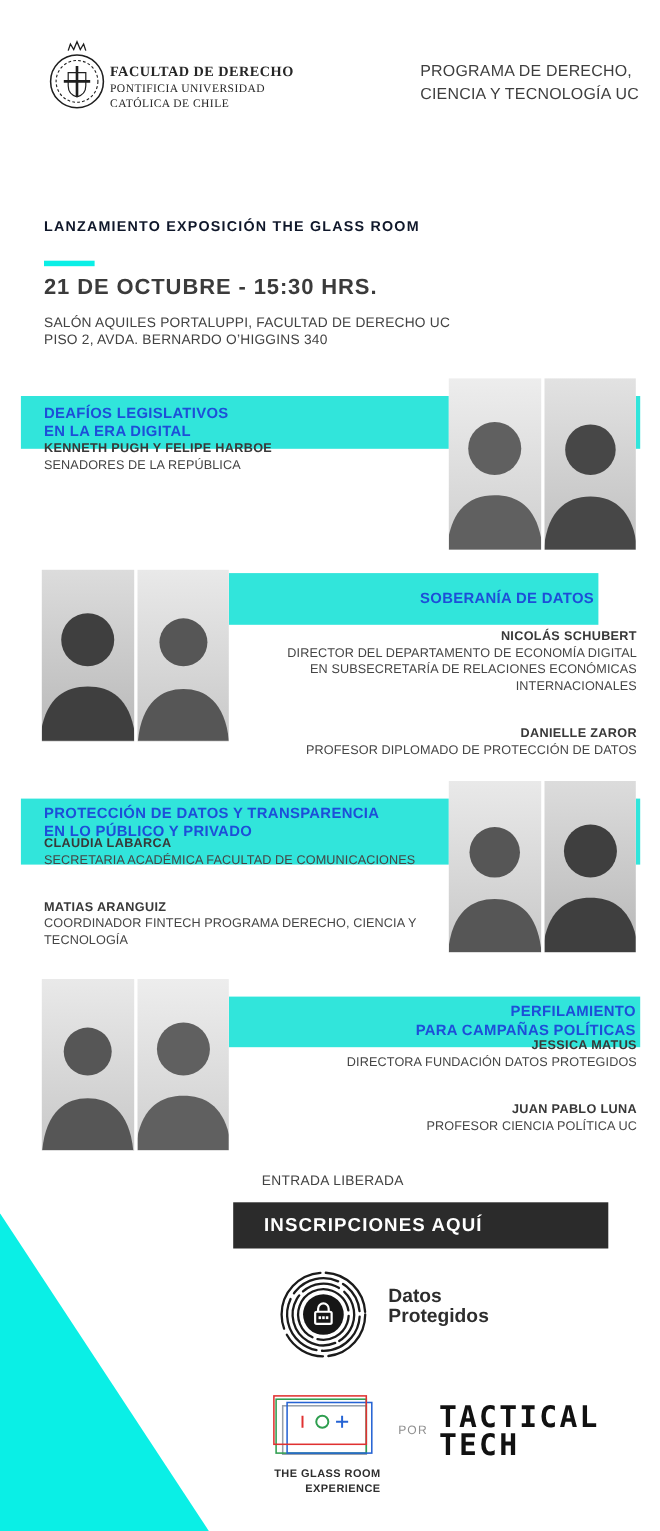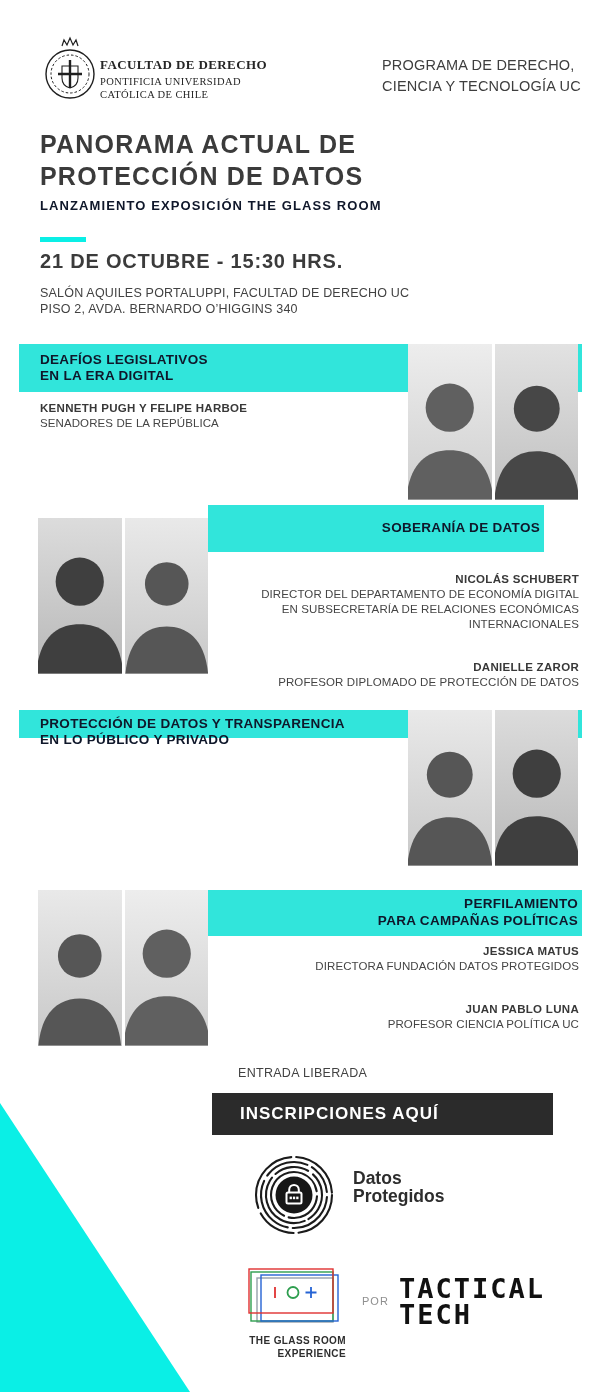--- a/index.html
+++ b/index.html
@@ -19,22 +19,22 @@
 
   
   .title{left:40px;top:128px;font-size:25px;line-height:32px;font-weight:bold;
          letter-spacing:1.2px;color:#3b3b3b;}
   .subtitle{left:40px;top:198px;font-size:13px;font-weight:bold;letter-spacing:1.1px;color:#0f172a;}
   .dash{left:40px;top:237px;width:46px;height:5px;background:#0aefe6;}
   .date{left:40px;top:250px;font-size:20px;font-weight:bold;letter-spacing:.8px;color:#3b3b3b;}
   .venue{left:40px;top:285px;font-size:12.5px;line-height:16px;color:#424242;letter-spacing:.2px;}
 
   
-  .band{background:#31e5db;color:#0f172a;font-weight:bold;font-size:13.5px;
-        line-height:16.5px;letter-spacing:.3px;box-sizing:border-box;}
+  .band{background:#31e5db;color:#1d4ed8;font-weight:bold;font-size:13.5px;
+        line-height:16.5px;letter-spacing:.3px;box-sizing:border-box;margin-top:16px;}
   .band-l{padding:7.5px 0 0 21px;text-align:left;}
   .band-r{padding:7.5px 4px 0 0;text-align:right;}
   .band-r1{display:flex;align-items:center;justify-content:flex-end;padding:0 4px 0 0;}
 
   
   .speakers{font-size:11.5px;line-height:15px;color:#454545;letter-spacing:.1px;}
   .speakers .nm{font-weight:bold;color:#383838;letter-spacing:.3px;}
   .spk+.spk{margin-top:28px;}
   .t-right{text-align:right;}
 
@@ -80,24 +80,20 @@
   <div class="abs uni-block">
     <div class="uni-faculty">FACULTAD DE DERECHO</div>
     <div class="uni-sub">PONTIFICIA UNIVERSIDAD</div>
     <div class="uni-sub">CATÓLICA DE CHILE</div>
   </div>
   <div class="abs program-block">
     <div>PROGRAMA DE DERECHO,</div>
     <div>CIENCIA Y TECNOLOGÍA UC</div>
   </div>
 
-  <div class="abs title">
-    <div>PANORAMA ACTUAL DE</div>
-    <div>PROTECCIÓN DE DATOS</div>
-  </div>
   <div class="abs subtitle">LANZAMIENTO EXPOSICIÓN THE GLASS ROOM</div>
   <div class="abs dash"></div>
   <div class="abs date">21 DE OCTUBRE - 15:30 HRS.</div>
   <div class="abs venue">
     <div>SALÓN AQUILES PORTALUPPI,  FACULTAD DE DERECHO UC</div>
     <div>PISO 2,  AVDA. BERNARDO O’HIGGINS 340</div>
   </div>
 
   <div class="abs band band-l" style="left:19px;top:344px;width:563px;height:48px;">
     <div>DEAFÍOS LEGISLATIVOS</div>
@@ -147,36 +143,47 @@
       <div>DIRECTOR DEL DEPARTAMENTO DE ECONOMÍA DIGITAL</div>
       <div>EN SUBSECRETARÍA DE RELACIONES ECONÓMICAS</div>
       <div>INTERNACIONALES</div>
     </div>
     <div class="spk">
       <div class="nm">DANIELLE ZAROR</div>
       <div>PROFESOR DIPLOMADO DE PROTECCIÓN DE DATOS</div>
     </div>
   </div>
 
-  <div class="abs band band-l" style="left:19px;top:710px;width:563px;height:28px;padding-top:5.5px;">
+  <div class="abs band band-l" style="left:19px;top:710px;width:563px;height:60px;padding-top:5.5px;">
     <div>PROTECCIÓN DE DATOS Y TRANSPARENCIA</div>
     <div>EN LO PÚBLICO Y PRIVADO</div>
   </div>
   <div class="abs photo" style="left:408px;top:710px;width:170px;height:156px;">
     <div class="hs hs-c">
       <svg viewBox="0 0 100 125" preserveAspectRatio="xMidYMax slice">
           <circle cx="50" cy="46" r="20" fill="currentColor"></circle>
           <path d="M13 125 C16 93 32 83 50 83 C68 83 84 93 87 125 Z" fill="currentColor"></path>
         </svg>
     </div>
     <div class="hs hs-d">
       <svg viewBox="0 0 100 125" preserveAspectRatio="xMidYMax slice">
           <circle cx="50" cy="45" r="21" fill="currentColor"></circle>
           <path d="M12 125 C15 92 31 82 50 82 C69 82 85 92 88 125 Z" fill="currentColor"></path>
         </svg>
+    </div>
+  </div>
+  <div class="abs speakers" style="left:40px;top:760px;">
+    <div class="spk">
+      <div class="nm">CLAUDIA LABARCA</div>
+      <div>SECRETARIA ACADÉMICA FACULTAD DE COMUNICACIONES</div>
+    </div>
+    <div class="spk">
+      <div class="nm">MATIAS ARANGUIZ</div>
+      <div>COORDINADOR FINTECH PROGRAMA DERECHO, CIENCIA Y</div>
+      <div>TECNOLOGÍA</div>
     </div>
   </div>
 
   <div class="abs photo" style="left:38px;top:890px;width:170px;height:156px;">
     <div class="hs hs-c">
       <svg viewBox="0 0 100 125" preserveAspectRatio="xMidYMax slice">
           <circle cx="50" cy="47" r="19" fill="currentColor"></circle>
           <path d="M14 125 C17 94 33 84 50 84 C67 84 83 94 86 125 Z" fill="currentColor"></path>
         </svg>
     </div>

